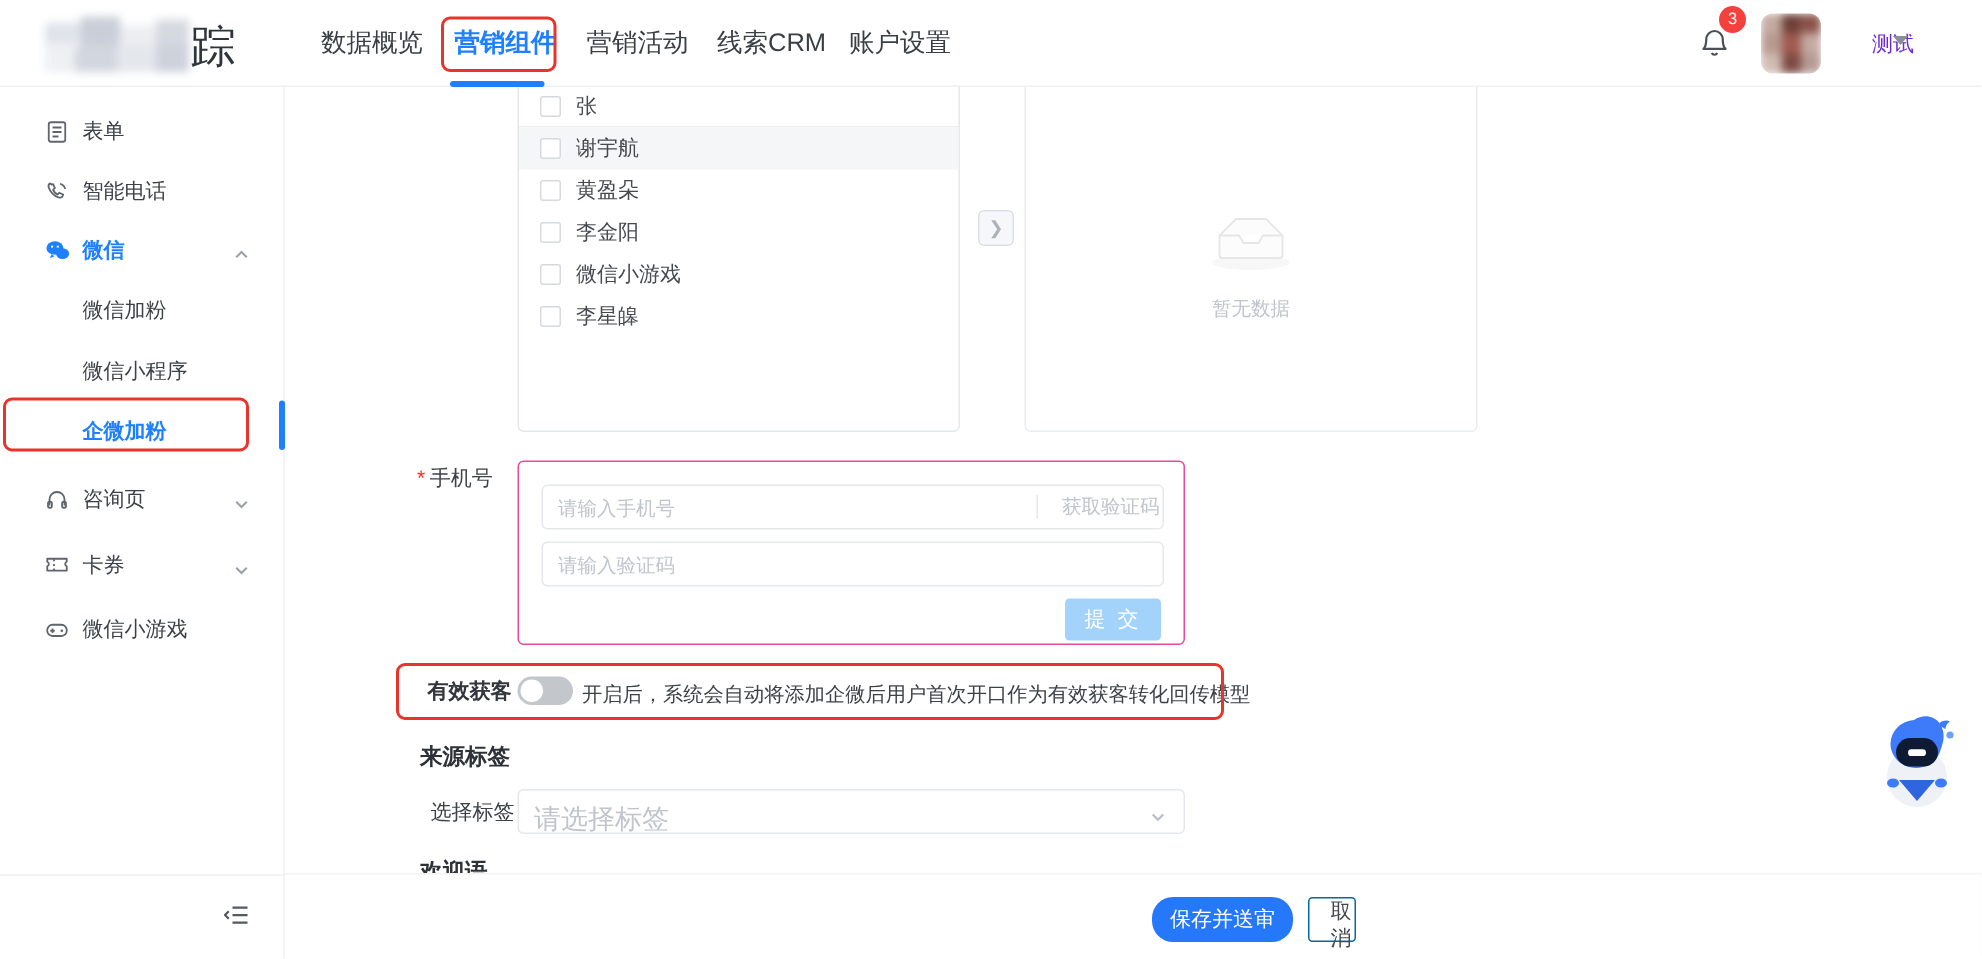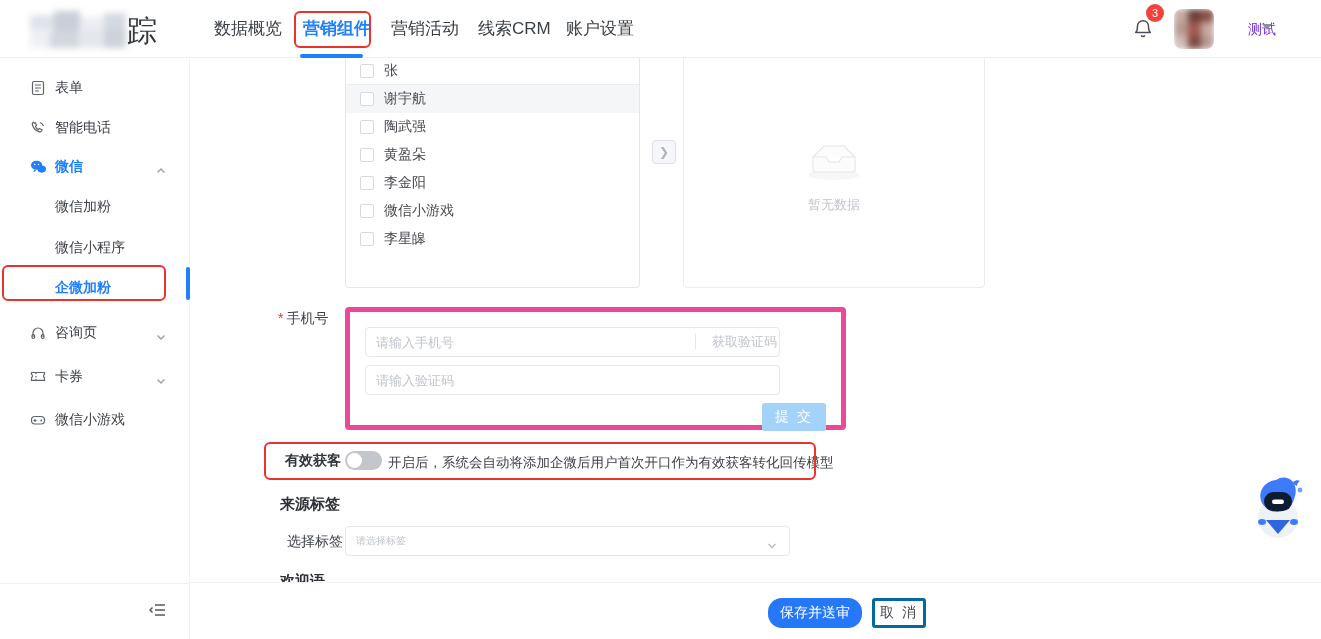--- a/index.html
+++ b/index.html
@@ -51,50 +51,50 @@
     background:#f5f7fa; color:#aeb3bb; font-size:12px; text-align:center; line-height:22px; cursor:pointer; }
 
   .target-panel { position:absolute; left:493px; top:-6px; width:302px; height:236px; border:1px solid #e9ecf0;
     border-radius:4px; background:#fff; }
   .empty-wrap { position:absolute; left:0; top:88px; width:100%; text-align:center; }
   .empty-text { margin-top:10px; font-size:13px; color:#c0c4cc; }
 
   .form-label { position:absolute; font-size:14px; color:#3d4148; }
   .req::before { content:"*"; color:#e8342a; margin-right:3px; }
 
-  .phone-box { position:absolute; left:155px; top:249px; width:501px; height:123px; border:5px solid #ec4899;
+  .phone-box { position:absolute; left:155px; top:249px; width:445px; height:123px; border:1px solid #ec4899;
     border-radius:4px; background:#fff; }
   .ipt { position:absolute; left:15px; width:415px; height:30px; border:1px solid #e4e7ed; border-radius:4px;
     background:#fff; font-size:13px; color:#333; padding:0 10px; outline:none;
     font-family:"Liberation Sans","DejaVu Sans",sans-serif; }
   .ipt::placeholder { color:#c0c4cc; }
   .get-code { position:absolute; left:330px; top:7px; width:98px; height:16px; border-left:1px solid #e4e7ed;
     text-align:center; font-size:13px; line-height:16px; color:#c0c4cc; cursor:pointer; }
   .submit-btn { position:absolute; right:15px; top:91px; width:64px; height:28px; border:none; border-radius:3px;
     background:#a3d3fa; color:#fff; font-size:14px; cursor:pointer; letter-spacing:2px; }
 
   .bold-label { font-weight:bold; color:#33373d; }
   .toggle { position:absolute; left:155px; top:393px; width:37px; height:19px; border-radius:10px; background:#c3c6cb; cursor:pointer; }
   .toggle .knob { position:absolute; left:2px; top:2px; width:15px; height:15px; border-radius:50%; background:#fff; }
   .toggle-desc { position:absolute; left:198px; top:396px; font-size:13.5px; color:#3d4148; }
 
   .section-title { position:absolute; font-size:15px; font-weight:bold; color:#2e3238; }
 
   .select-box { position:absolute; left:155px; top:468px; width:445px; height:30px; border:1px solid #e4e7ed;
     border-radius:4px; background:#fff; cursor:pointer; }
-  .select-box .ph { position:absolute; left:10px; top:7px; font-size:10px; color:#c0c4cc; }
+  .select-box .ph { position:absolute; left:10px; top:7px; font-size:18px; color:#c0c4cc; }
   .select-box .sel-chev { position:absolute; right:12px; top:10px; width:10px; height:10px; color:#b8bdc6; }
 
   
   .footer { position:absolute; left:190px; top:583px; width:1131px; height:56px; background:#fff;
     box-shadow:0 -1px 0 #f3f3f3; z-index:25; }
   .save-btn { position:absolute; left:578px; top:15px; width:94px; height:30px; background:#2678fb; border:none;
     border-radius:14px; color:#fff; font-size:14px; cursor:pointer; }
-  .cancel-btn { position:absolute; left:682px; top:15px; width:54px; height:30px; background:#fff;
-    border:3px solid #0369a1; border-radius:3px; color:#43474d; font-size:14px; cursor:pointer; letter-spacing:2px; }
+  .cancel-btn { position:absolute; left:682px; top:15px; width:32px; height:30px; background:#fff;
+    border:1px solid #0369a1; border-radius:3px; color:#43474d; font-size:14px; cursor:pointer; letter-spacing:2px;text-align:right; }
 
   .robot { position:absolute; left:1250px; top:472px; width:56px; height:66px; cursor:pointer; z-index:35; }
 </style>
 </head>
 <body>
 
 <div class="header">
   <div class="logo-mosaic">
     <svg width="96" height="37">
       <rect x="0" y="4" width="24" height="14" fill="#dfe3ea"></rect>
@@ -236,24 +236,20 @@
     <div class="member-row sep">
       <span class="cbx"></span>
       <span class="member-name">张</span>
     </div>
     <div class="member-row hl">
       <span class="cbx"></span>
       <span class="member-name">谢宇航</span>
     </div>
     <div class="member-row">
       <span class="cbx"></span>
-      <span class="member-name">陶武强</span>
-    </div>
-    <div class="member-row">
-      <span class="cbx"></span>
       <span class="member-name">黄盈朵</span>
     </div>
     <div class="member-row">
       <span class="cbx"></span>
       <span class="member-name">李金阳</span>
     </div>
     <div class="member-row">
       <span class="cbx"></span>
       <span class="member-name">微信小游戏</span>
     </div>

